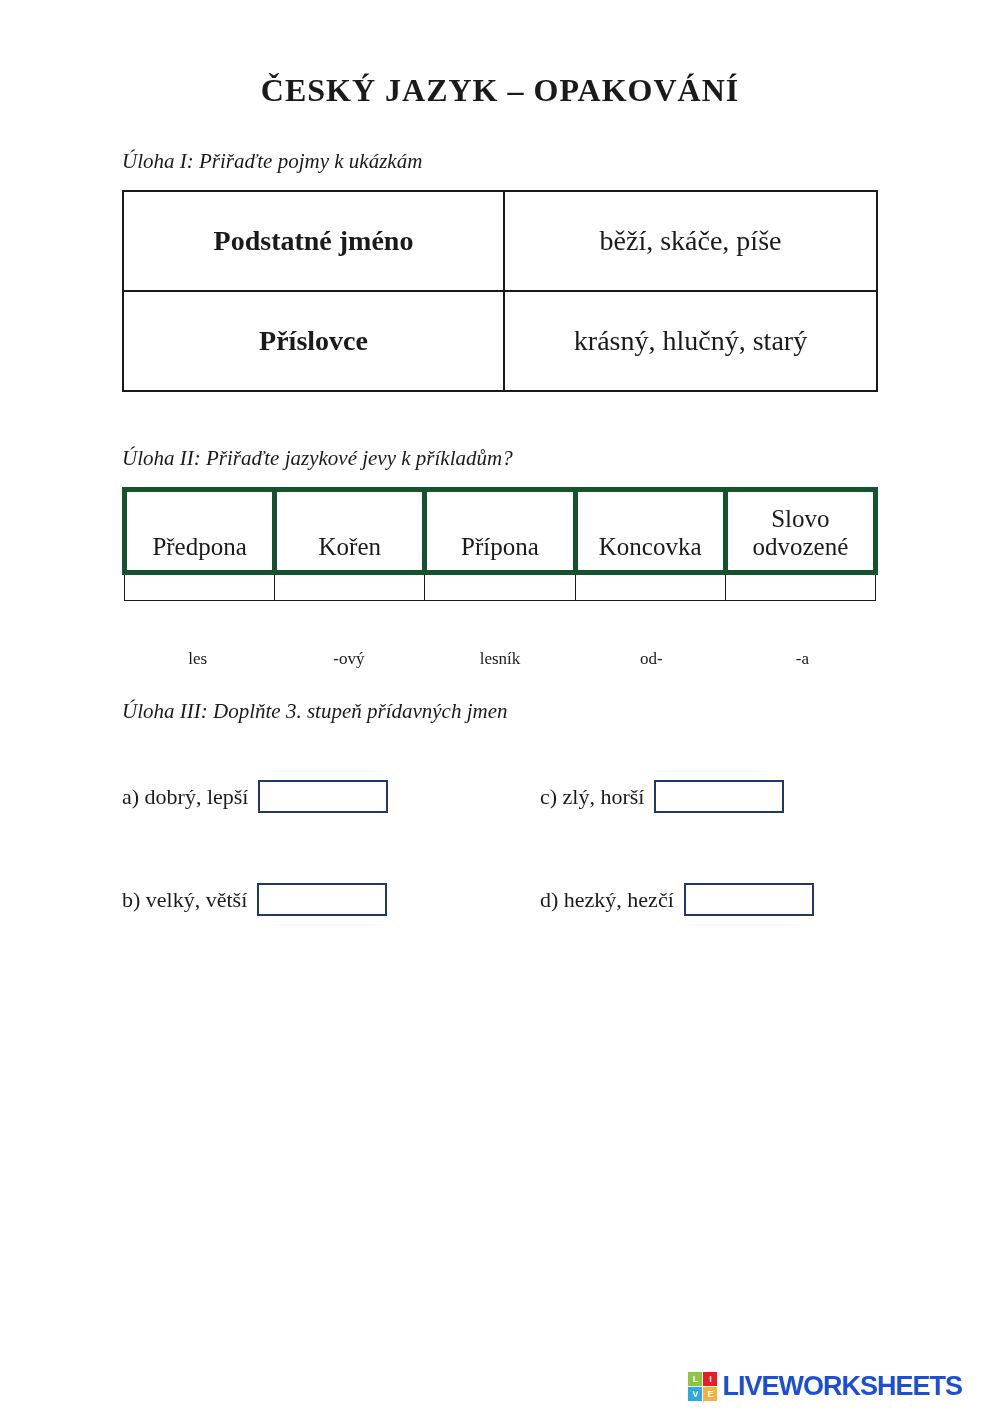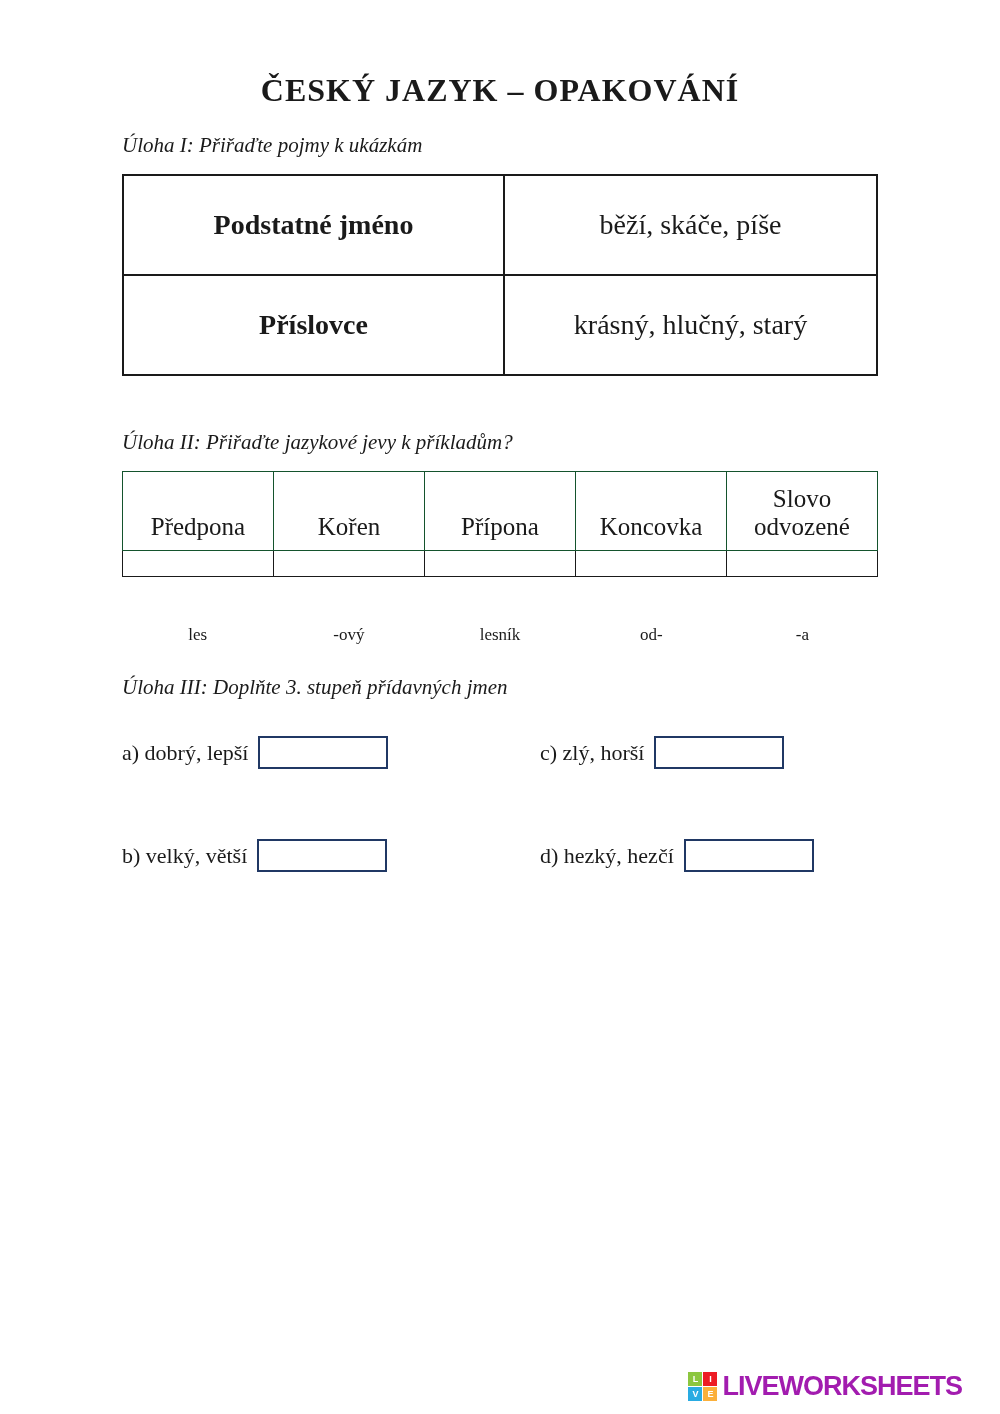--- a/index.html
+++ b/index.html
@@ -19,21 +19,21 @@
     padding-top: 72px;
     text-align: center;
     font-size: 32px;
     font-weight: bold;
     letter-spacing: 1px;
   }
 
   .task-label {
     font-style: italic;
     font-size: 21px;
-    margin-top: 24px;
+    margin-top: 40px;
   }
 
   
   table.t1 {
     border-collapse: collapse;
     width: 100%;
     margin-top: 16px;
     table-layout: fixed;
   }
   table.t1 td {
@@ -48,21 +48,21 @@
 
   
   .t2label { margin-top: 54px; }
   table.t2 {
     border-collapse: collapse;
     width: 100%;
     margin-top: 16px;
     table-layout: fixed;
   }
   table.t2 th {
-    border: 1px solid #14532d;
+    border: 5px solid #14532d;
     font-weight: normal;
     font-size: 25px;
     vertical-align: bottom;
     text-align: center;
     padding: 6px 4px 8px 4px;
     height: 64px;
     width: 20%;
     line-height: 1.15;
     margin-left: 21px;
   }
@@ -82,21 +82,21 @@
     flex: 1;
     text-align: center;
     font-size: 17px;
   }
 
   
   .t3label { margin-top: 30px; }
   .t3row {
     display: flex;
     align-items: center;
-    margin-top: 36px;
+    margin-top: 56px;
     font-size: 22px;
   }
   .t3row + .t3row { margin-top: 70px; }
   .t3cell { display: flex; align-items: center; }
   .t3cell.left { width: 418px; flex: none; }
   .answer-box {
     display: inline-block;
     width: 126px;
     height: 29px;
     border: 2px solid #203864;
@@ -213,14 +213,14 @@
 
 </div>
 
 <div class="footer">
   <div class="logo">
     <span class="sq" style="background: rgb(140, 198, 63);">L</span>
     <span class="sq" style="background: rgb(237, 28, 36);">I</span>
     <span class="sq" style="background: rgb(41, 171, 226);">V</span>
     <span class="sq" style="background: rgb(251, 176, 59);">E</span>
   </div>
-  <span class="brand" style="color: #a21caf;">LIVEWORKSHEETS</span>
+  <span class="brand" style="color: #1d4ed8;">LIVEWORKSHEETS</span>
 </div>
 
 </body></html>

